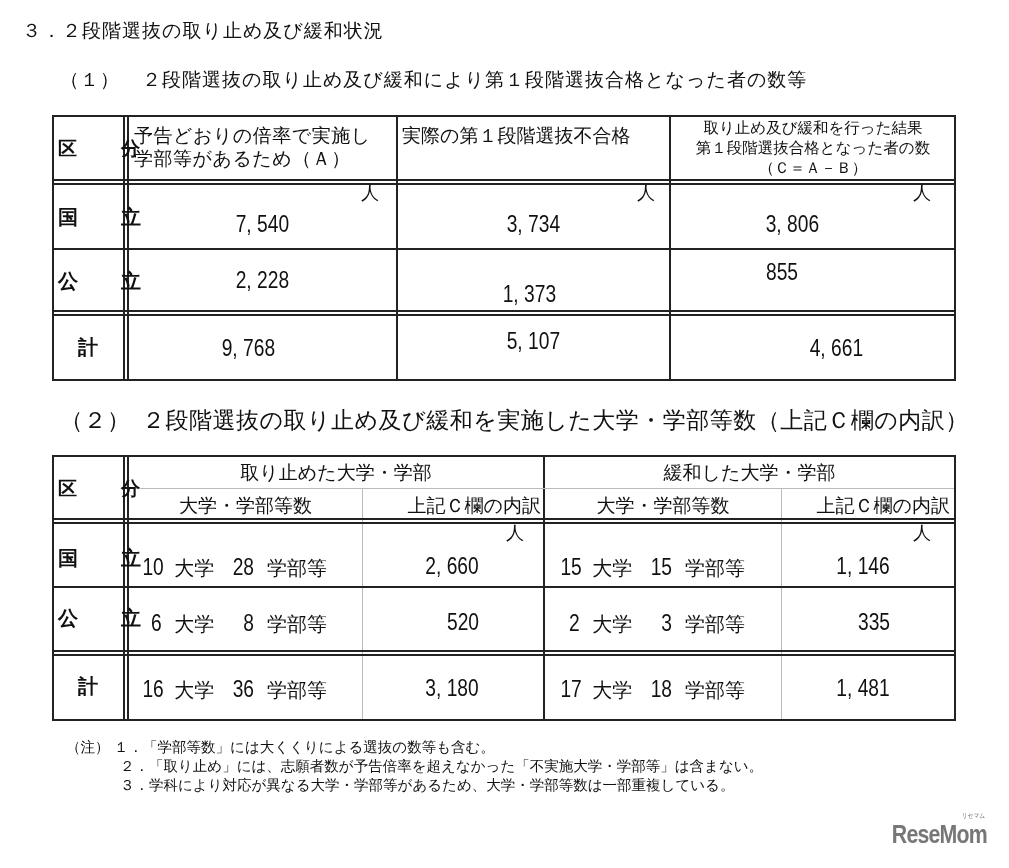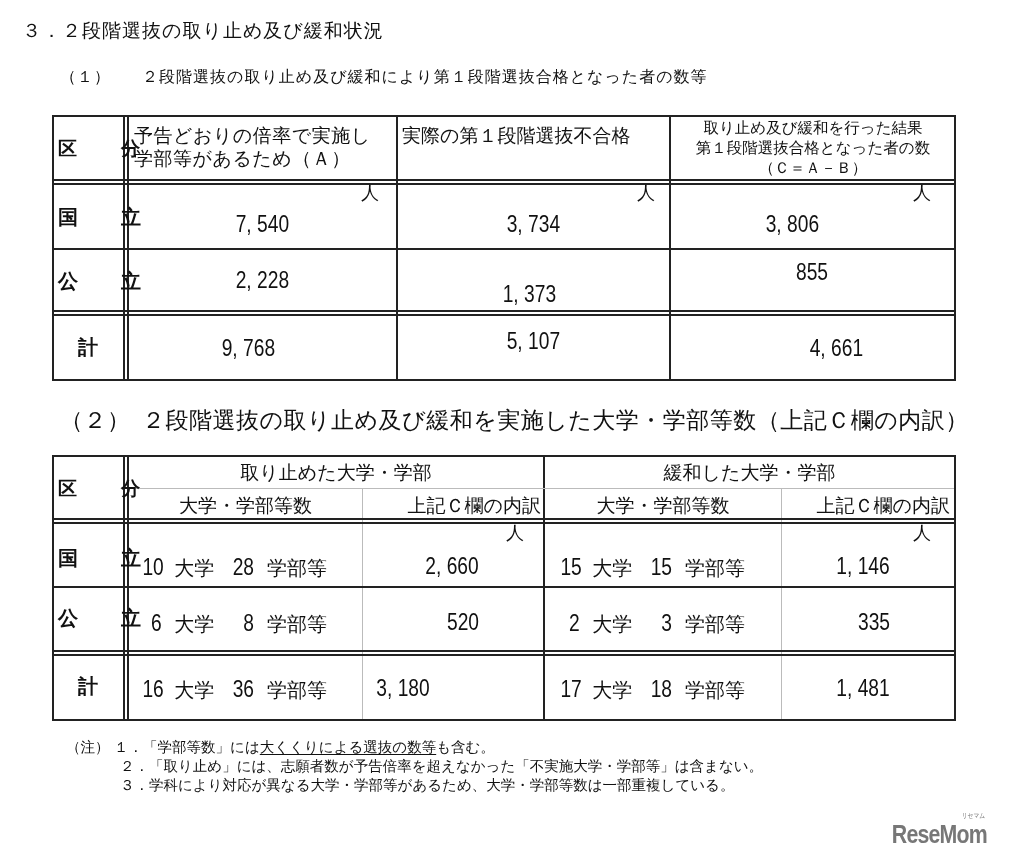--- a/index.html
+++ b/index.html
@@ -2,38 +2,38 @@
 <html><head>
 <meta charset="utf-8">
 <style>
   html, body { margin: 0; padding: 0; background: #ffffff; }
   body {
     width: 1009px; height: 868px; position: relative; overflow: hidden;
     font-family: "DejaVu Sans", "Liberation Sans", sans-serif; color: #111;
   }
   .abs { position: absolute; white-space: nowrap; }
   .h1 { left: 22px; top: 18px; font-size: 19px; letter-spacing: 1px; }
-  .h2 { left: 60px; top: 67px; font-size: 16px; letter-spacing: 1px; }
+  .h2 { left: 60px; top: 67px; font-size: 19px; letter-spacing: 1px; }
   .h2 .num, .h3 .num { display: inline-block; width: 82px; }
   .h3 { left: 60px; top: 405px; font-size: 23px; letter-spacing: 0.5px; }
 
   
   .ln { position: absolute; background: #222; }
   .ln.lt { background: #bbb; }
 
   .cell { position: absolute; display: flex; align-items: center; justify-content: center; font-size: 20px; }
   .num-val { font-family: "Liberation Sans Narrow", "Liberation Sans", sans-serif; font-size: 24px; transform: scaleX(0.8); }
   .unit { position: absolute; font-size: 18px; }
   .rowlbl { position: absolute; font-size: 20px; font-weight: bold; }
   .hdr { position: absolute; font-size: 19px; line-height: 23px; }
 
   .notes { left: 66px; top: 738px; font-size: 14.5px; line-height: 19px; }
   .notes div { white-space: nowrap; }
   .notes .ind { padding-left: 54px; }
-  .u { text-decoration: underline; text-underline-offset: 2px; }
+  .u { text-underline-offset: 2px; }
   .logo { right: 22px; bottom: 18px; font-family: "Liberation Sans", sans-serif; font-weight: bold; font-size: 26px; color: #777; letter-spacing: -1px; transform: scaleX(0.82); transform-origin: right bottom; }
   .logo .ruby { position: absolute; right: 2px; top: -8px; font-size: 7px; font-weight: normal; letter-spacing: 0; }
 </style>
 </head>
 <body>
 
 <div class="abs h1">３．２段階選抜の取り止め及び緩和状況</div>
 <div class="abs h2"><span class="num">（１）</span><span>２段階選抜の取り止め及び緩和により第１段階選抜合格となった者の数等</span></div>
 
 <div>
@@ -88,21 +88,21 @@
       </div>
   </div>
   <div>
     <div class="rowlbl" style="left:58px;top:268px;letter-spacing:1px">公　　立</div>
     <div class="cell" style="left:129px;top:250px;width:267px;height:60px">
         <span class="num-val">2, 228</span>
       </div>
     <div class="cell" style="left:398px;top:264px;width:262px;height:60px">
         <span class="num-val">1, 373</span>
       </div>
-    <div class="cell" style="left:671px;top:250px;width:283px;height:44px">
+    <div class="cell" style="left:641px;top:250px;width:283px;height:44px">
         <span class="num-val">855</span>
       </div>
   </div>
   <div>
     <div class="rowlbl" style="left:78px;top:334px">計</div>
     <div class="cell" style="left:129px;top:316px;width:239px;height:63px">
         <span class="num-val">9, 768</span>
       </div>
     <div class="cell" style="left:398px;top:316px;width:271px;height:49px">
         <span class="num-val">5, 107</span>
@@ -188,21 +188,21 @@
   </div>
 
   <div>
     <div class="rowlbl" style="left:78px;top:673px">計</div>
     <div class="abs" style="left:140px;top:675px;font-size:20px">
       <span class="num-val" style="display:inline-block;width:24px;text-align:right">16</span>
       <span style="margin-left:4px">大学</span>
       <span class="num-val" style="display:inline-block;width:30px;text-align:right;margin-left:6px">36</span>
       <span style="margin-left:4px">学部等</span>
     </div>
-    <div class="abs" style="left:363px;top:674px;width:116px;text-align:left"><span class="num-val" style="display:inline-block;transform-origin:right">3, 180</span></div>
+    <div class="abs" style="left:363px;top:674px;width:116px;text-align:right"><span class="num-val" style="display:inline-block;transform-origin:right">3, 180</span></div>
     <div class="abs" style="left:558px;top:675px;font-size:20px">
       <span class="num-val" style="display:inline-block;width:24px;text-align:right">17</span>
       <span style="margin-left:4px">大学</span>
       <span class="num-val" style="display:inline-block;width:30px;text-align:right;margin-left:6px">18</span>
       <span style="margin-left:4px">学部等</span>
     </div>
     <div class="abs" style="left:782px;top:674px;width:108px;text-align:right"><span class="num-val" style="display:inline-block;transform-origin:right">1, 481</span></div>
   </div>
 </div>
 

